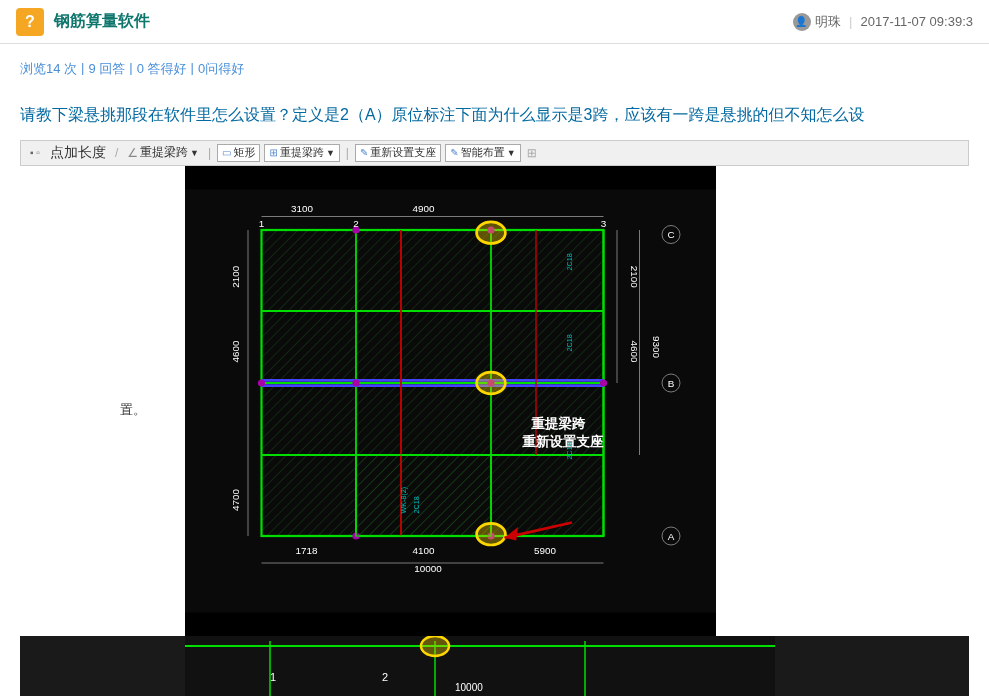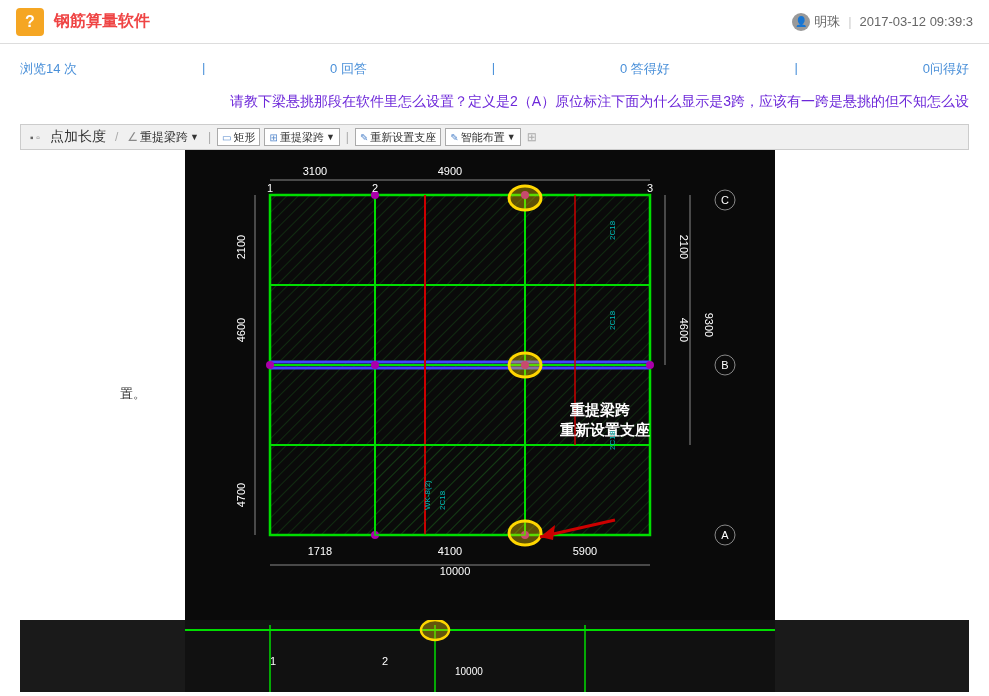--- a/index.html
+++ b/index.html
@@ -35,21 +35,21 @@
       display: flex;
       align-items: center;
       justify-content: center;
       color: #fff;
       font-size: 16px;
       font-weight: bold;
     }
     .header-title {
       font-size: 16px;
       font-weight: bold;
-      color: #ef4444;
+      color: #0f766e;
     }
     .header-right {
       display: flex;
       align-items: center;
       gap: 8px;
       font-size: 13px;
       color: #666;
     }
     .header-user {
       display: flex;
@@ -72,40 +72,38 @@
     .content {
       background: #fff;
       padding: 16px 20px;
       margin: 0;
     }
 
     
     .stats-bar {
       font-size: 13px;
       color: #4a90d9;
-      margin-bottom: 12px;
+      margin-bottom: 24px;
       display: flex;
       gap: 4px;
-      justify-content: space-between;
     }
     .stats-bar span {
       color: #4a90d9;
     }
     .stats-separator {
       color: #999;
     }
 
     
     .question-title {
-      font-size: 14px;
-      color: #6d28d9;
+      font-size: 16px;
+      color: #0369a1;
       line-height: 1.6;
       margin-bottom: 12px;
       font-weight: normal;
-      text-align: right;
     }
 
     
     .toolbar {
       background: #f0f0f0;
       border: 1px solid #ccc;
       padding: 3px 6px;
       display: flex;
       align-items: center;
       gap: 4px;
@@ -137,21 +135,21 @@
       cursor: pointer;
       display: flex;
       align-items: center;
       gap: 2px;
       height: 18px;
     }
 
     
     .cad-container {
       position: relative;
-      width: 590px;
+      width: 531px;
       height: 470px;
       background: #000;
       overflow: hidden;
       margin-left: 165px;
     }
 
     
     .cad-canvas {
       position: absolute;
       top: 0; left: 0;
@@ -183,31 +181,31 @@
       <div class="header-logo">
         <span>?</span>
       </div>
       <span class="header-title">钢筋算量软件</span>
     </div>
     <div class="header-right">
       <div class="header-user">
         <span class="user-icon">👤</span>
         <span>明珠</span>
         <span style="color:#ccc; margin:0 4px;">|</span>
-        <span>2017-03-12 09:39:3</span>
+        <span>2017-11-07 09:39:3</span>
       </div>
     </div>
   </div>
 
   <div class="content">
 
     <div class="stats-bar">
       <span>浏览14 次</span>
       <span class="stats-separator">|</span>
-      <span>0 回答</span>
+      <span>9 回答</span>
       <span class="stats-separator">|</span>
       <span>0 答得好</span>
       <span class="stats-separator">|</span>
       <span>0问得好</span>
     </div>
 
     <div class="question-title">
       <span>请教下梁悬挑那段在软件里怎么设置？定义是2（A）原位标注下面为什么显示是3跨，应该有一跨是悬挑的但不知怎么设</span>
     </div>
 

